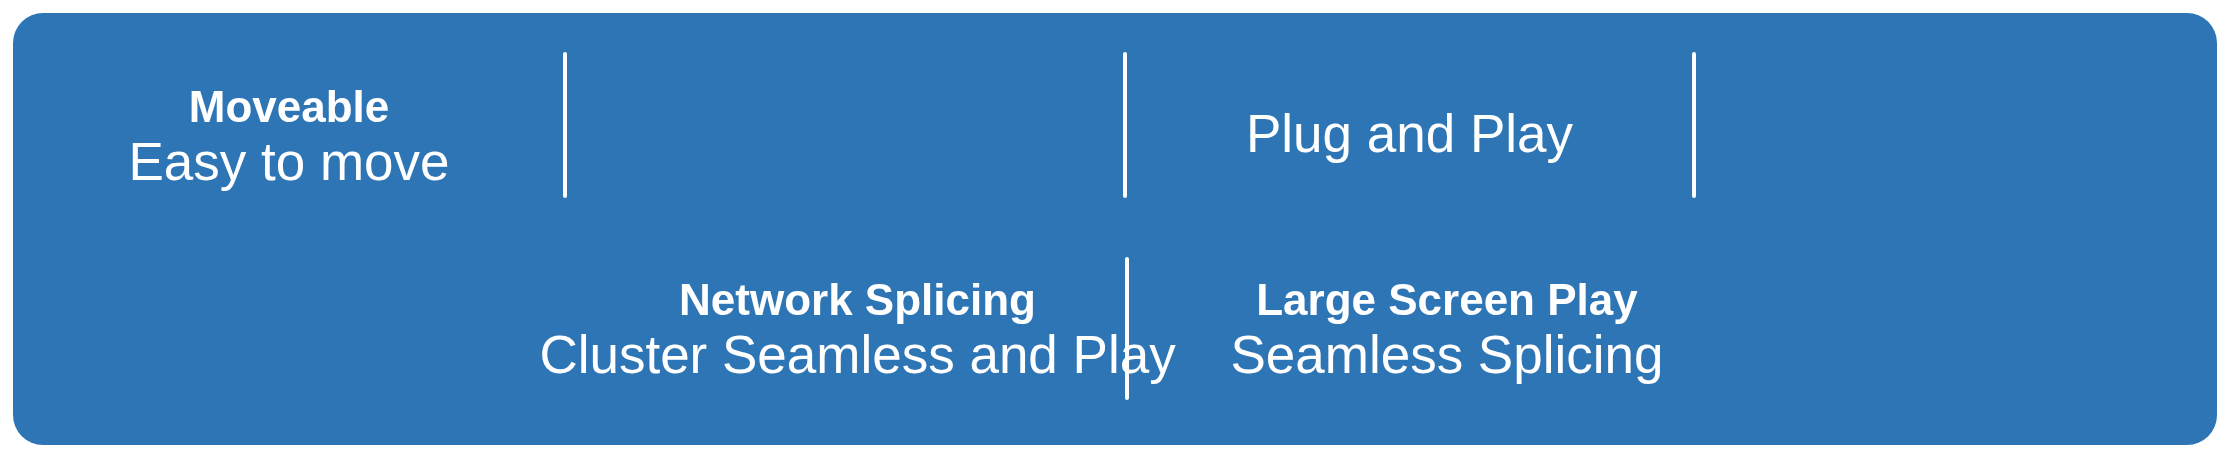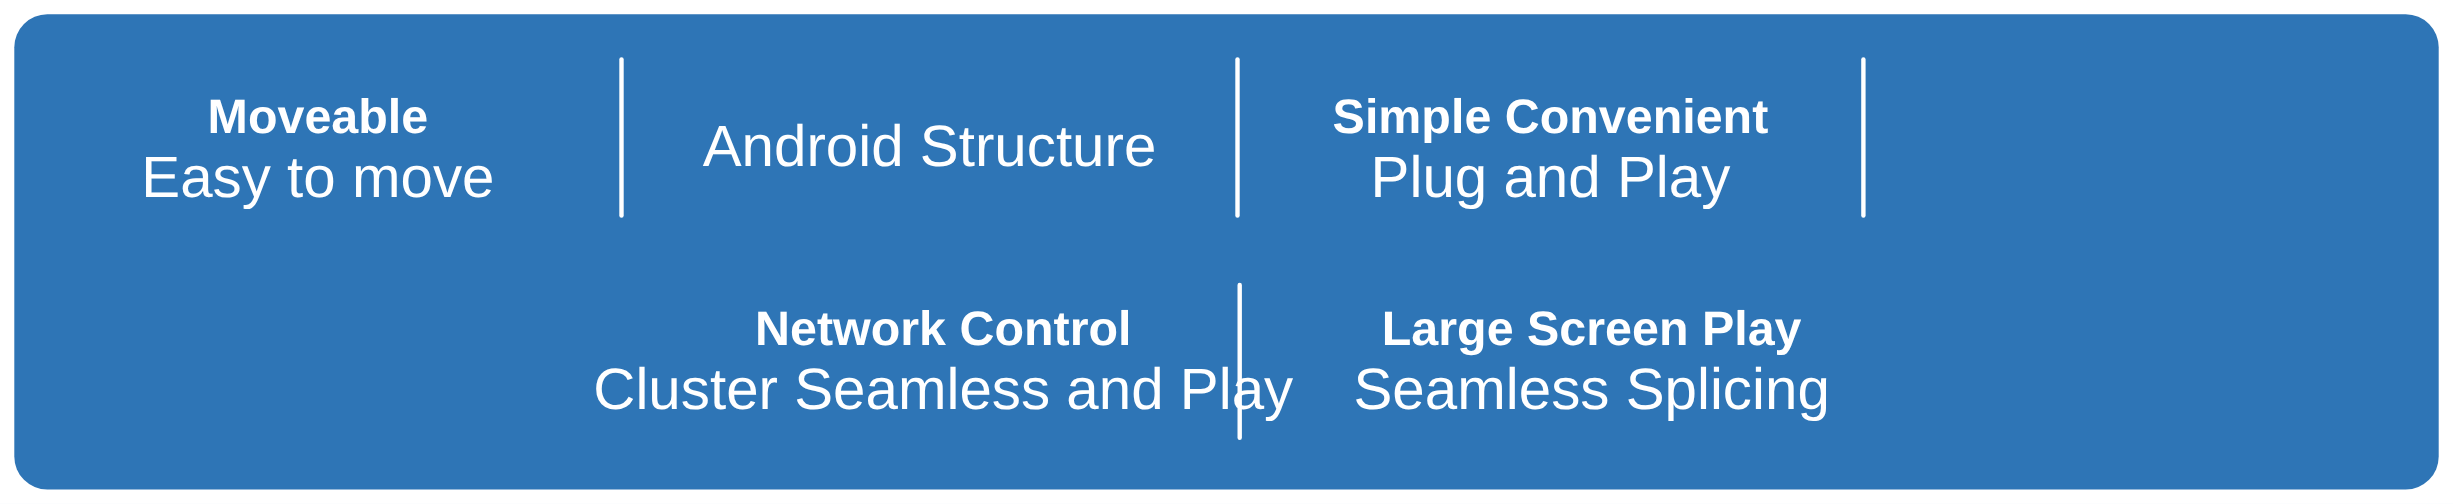--- a/index.html
+++ b/index.html
@@ -74,31 +74,29 @@
 
 <div class="page">
   <div class="banner">
 
     <div class="row row1">
       <div class="cell">
         <div class="title">Moveable</div>
         <div class="subtitle">Easy to move</div>
       </div>
       <div class="cell">
-        <div class="subtitle">Android Structure</div>
       </div>
       <div class="cell">
-        <div class="title">Simple Convenient</div>
         <div class="subtitle">Plug and Play</div>
       </div>
     </div>
 
     <div class="row row2">
       <div class="cell col2">
-        <div class="title">Network Control</div>
+        <div class="title">Network Splicing</div>
         <div class="subtitle">Cluster Seamless and Play</div>
       </div>
       <div class="cell col3">
         <div class="title">Large Screen Play</div>
         <div class="subtitle">Seamless Splicing</div>
       </div>
     </div>
 
     <div class="vdivider r1 d1"></div>
     <div class="vdivider r1 d2"></div>

